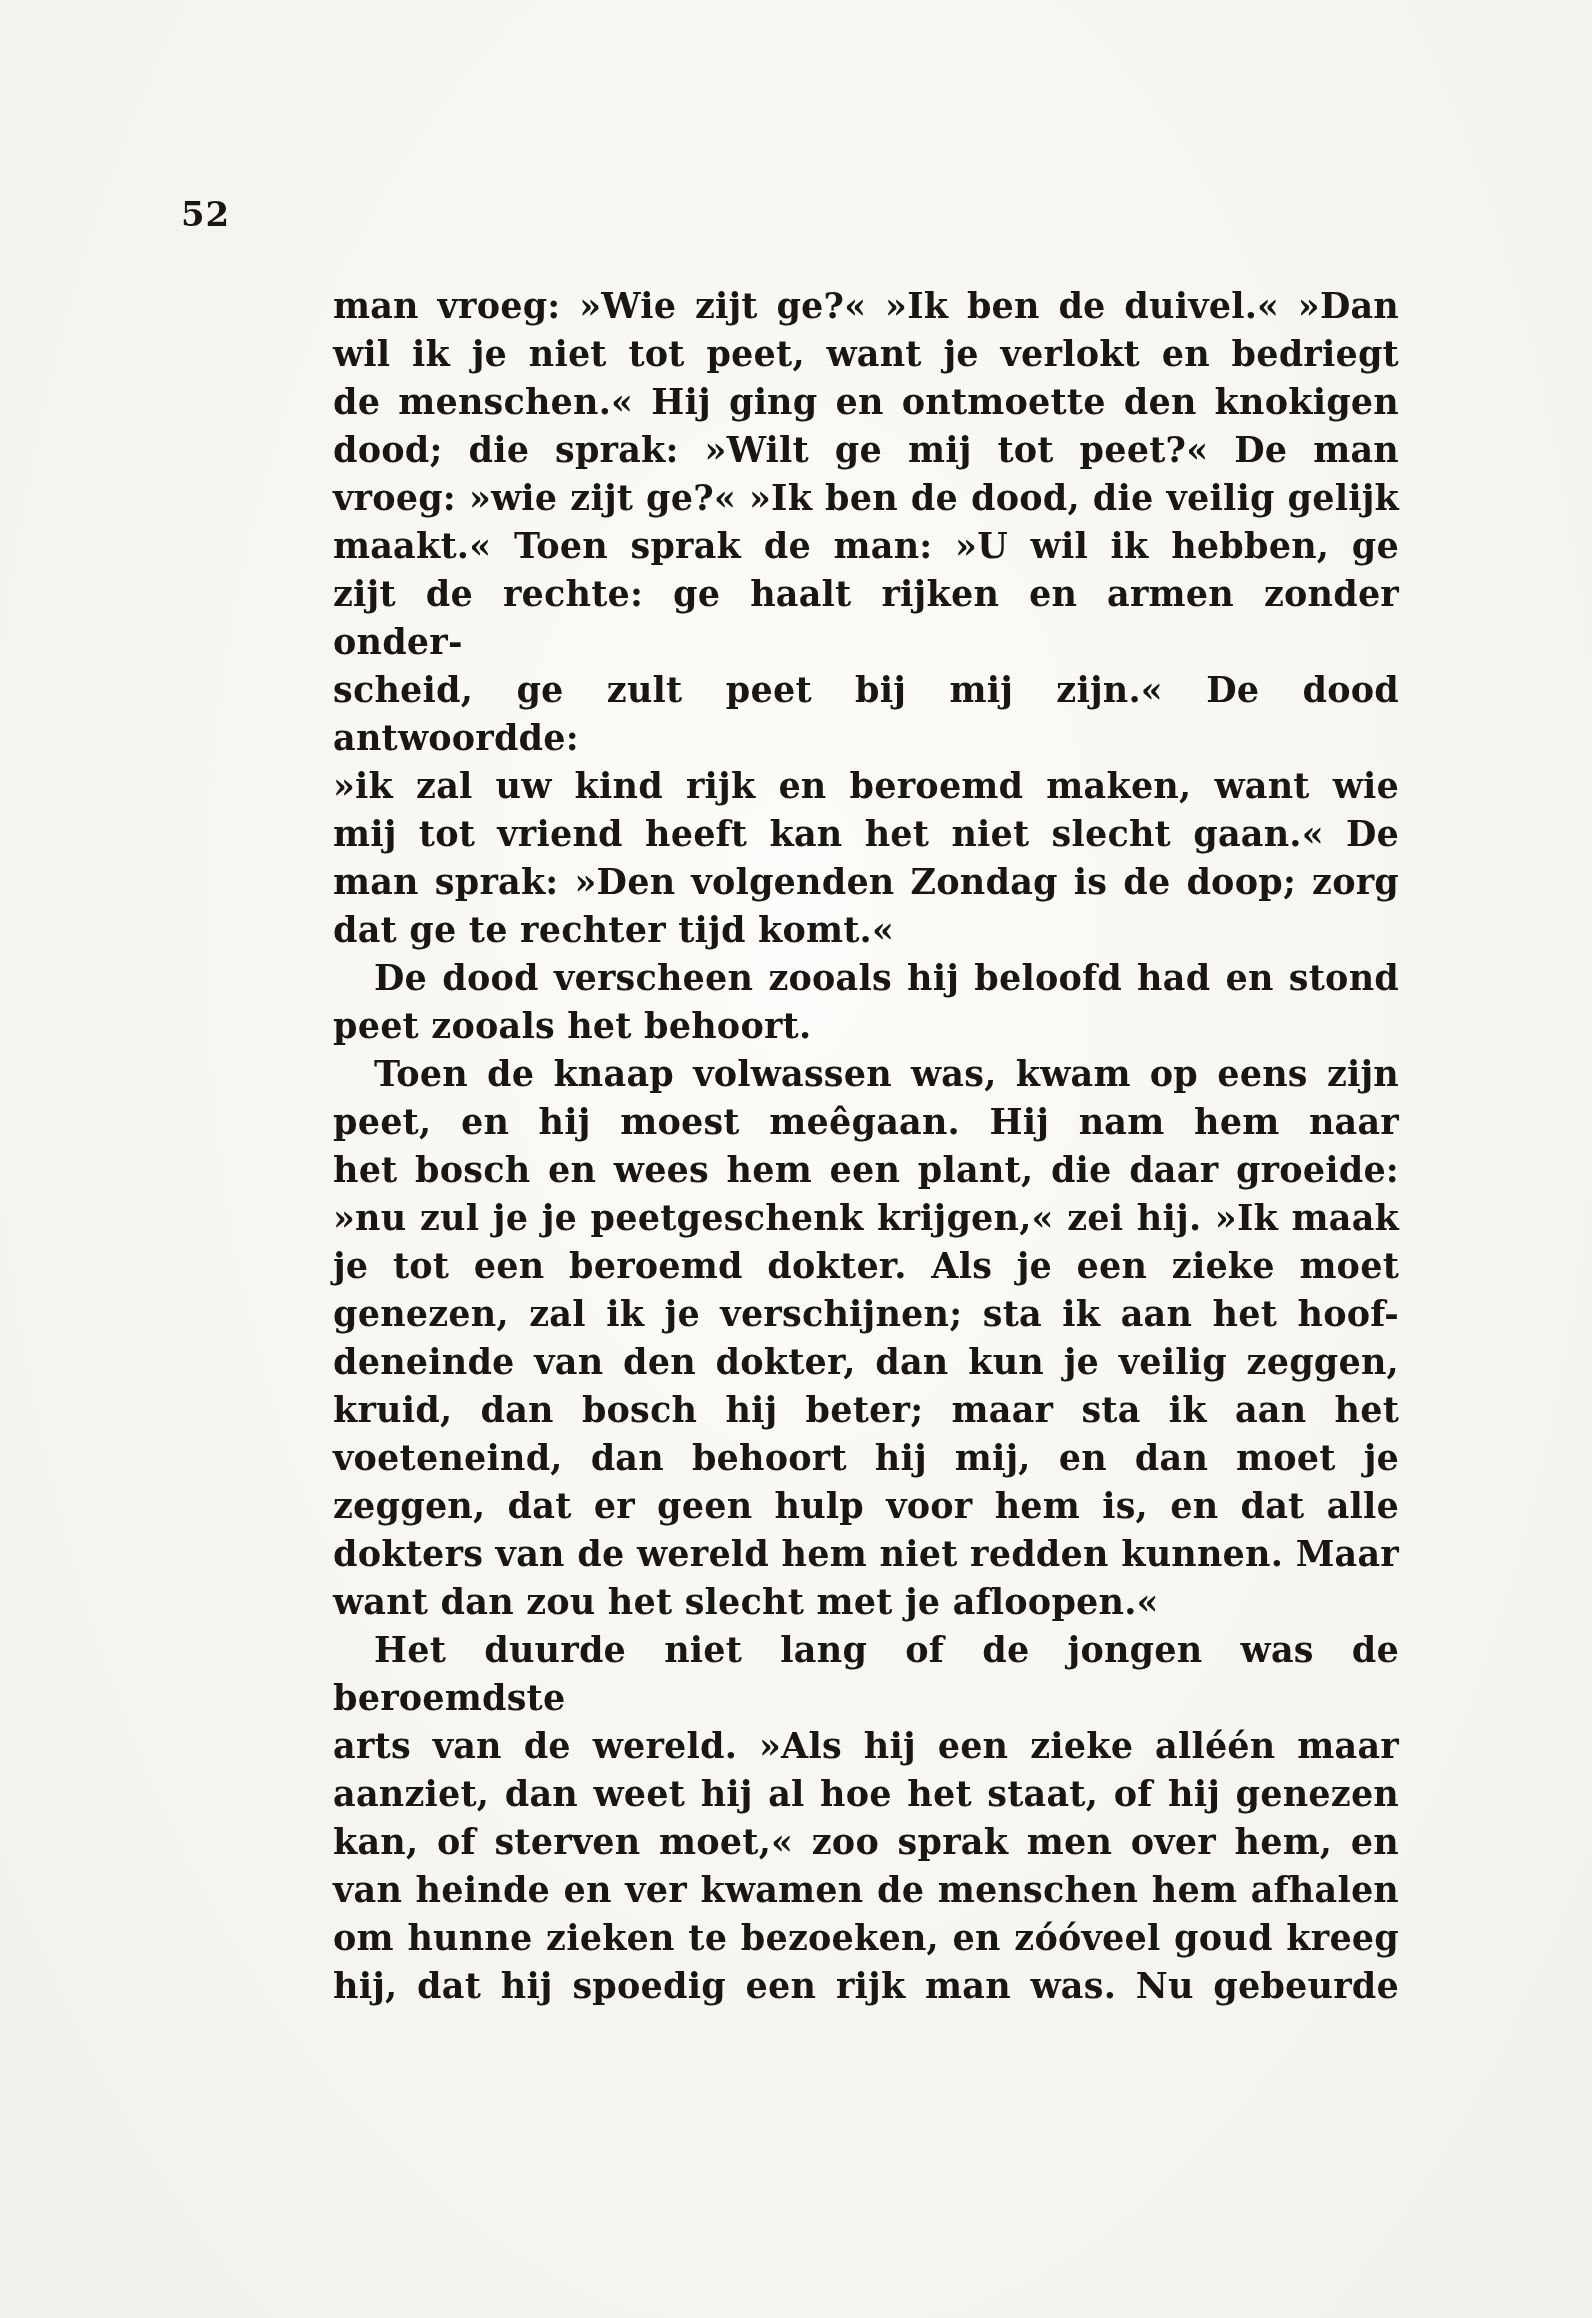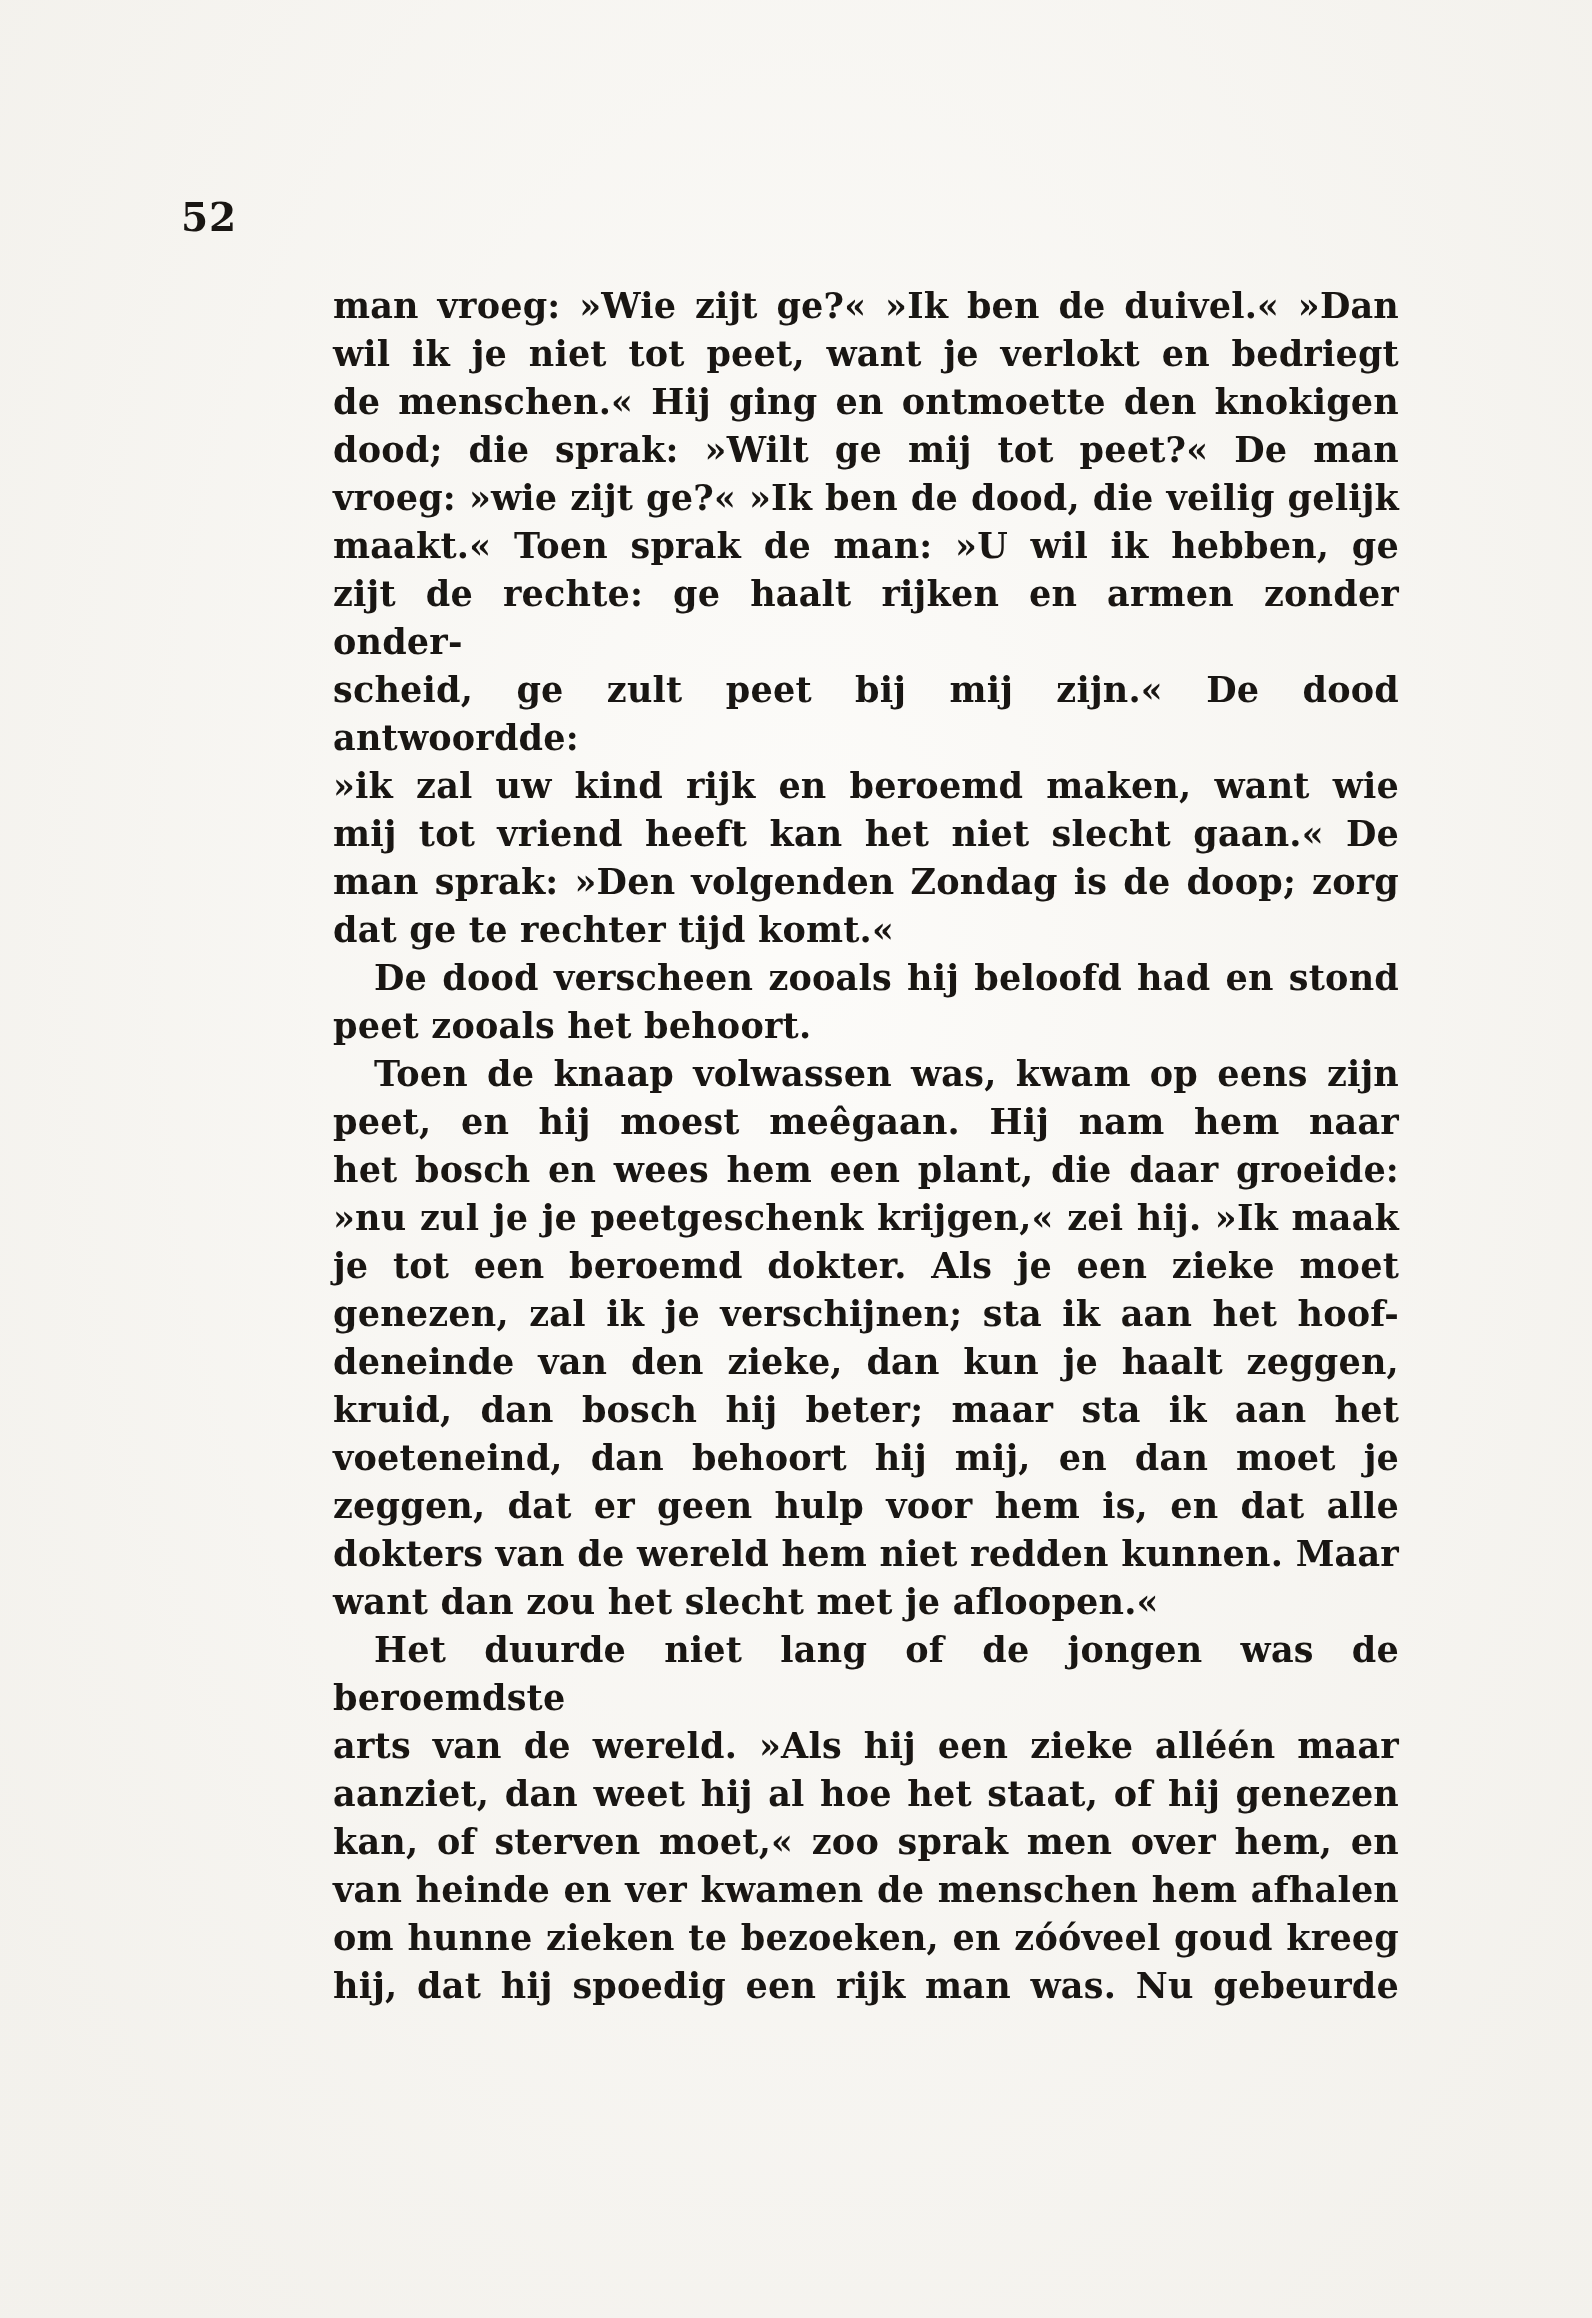--- a/index.html
+++ b/index.html
@@ -12,21 +12,21 @@
     background: var(--paper);
     background-image: radial-gradient(ellipse at 50% 40%, rgba(255,255,255,0.55), rgba(0,0,0,0.025) 88%);
     font-family: "DejaVu Serif", "Liberation Serif", serif;
     color: var(--ink);
     overflow: hidden;
   }
   .page-number {
     position: absolute;
     left: 181px;
     top: 194px;
-    font-size: 39px;
+    font-size: 34px;
     font-weight: 700;
     letter-spacing: 0.8px;
   }
   .text-block {
     position: absolute;
     left: 333px;
     top: 282px;
     width: 1066px;
     font-size: 35px;
     font-weight: 700;
@@ -80,21 +80,21 @@
     <div class="text-line">peet, en hij moest meêgaan. Hij nam hem naar</div>
 
     <div class="text-line">het bosch en wees hem een plant, die daar groeide:</div>
 
     <div class="text-line">»nu zul je je peetgeschenk krijgen,« zei hij. »Ik maak</div>
 
     <div class="text-line">je tot een beroemd dokter. Als je een zieke moet</div>
 
     <div class="text-line">genezen, zal ik je verschijnen; sta ik aan het hoof-</div>
 
-    <div class="text-line">deneinde van den zieke, dan kun je haalt zeggen,</div>
+    <div class="text-line">deneinde van den dokter, dan kun je veilig zeggen,</div>
 
 
     <div class="text-line">kruid, dan bosch hij beter; maar sta ik aan het</div>
 
     <div class="text-line">voeteneind, dan behoort hij mij, en dan moet je</div>
 
     <div class="text-line">zeggen, dat er geen hulp voor hem is, en dat alle</div>
 
     <div class="text-line">dokters van de wereld hem niet redden kunnen. Maar</div>
 

